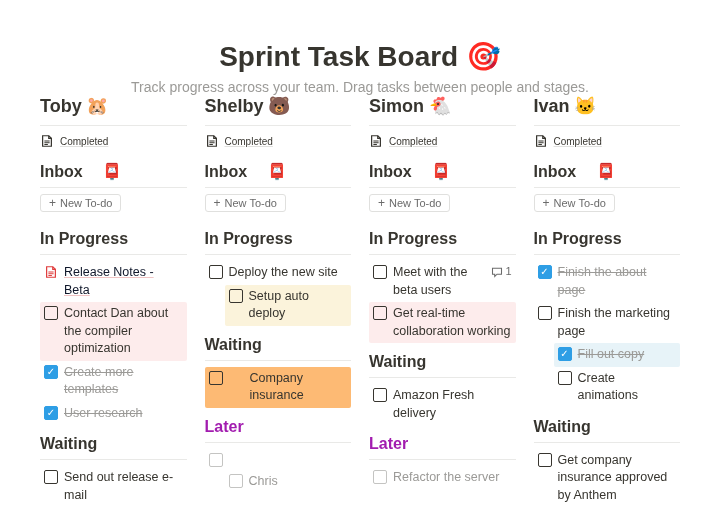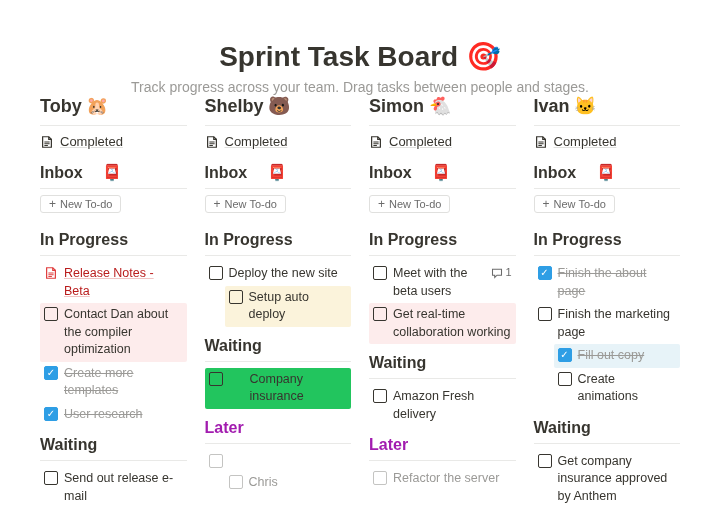--- a/index.html
+++ b/index.html
@@ -10,52 +10,52 @@
   padding: 40px 40px 20px;
   font-size: 13px;
 }
 .header { text-align: center; }
 .title { font-size: 28px; font-weight: 700; margin-bottom: 6px; }
 .subtitle { font-size: 14px; color: #9b9a97; }
 .board { display: flex; gap: 18px; }
 .col { flex: 1; min-width: 0; }
 .person-name { font-size: 18px; font-weight: 700; margin-bottom: 8px; }
 .hr { border: none; border-top: 1px solid #e9e9e7; margin-bottom: 6px; }
-.page-link { display: flex; align-items: center; gap: 6px; font-size: 13px; padding: 2px 0; margin-bottom: 12px; color: #37352f; text-decoration: underline; text-decoration-color: #e0e0de; }
+.page-link { display: flex; align-items: center; gap: 6px; font-size: 10px; padding: 2px 0; margin-bottom: 12px; color: #37352f; text-decoration: underline; text-decoration-color: #e0e0de; }
 .page-icon { width: 14px; height: 14px; stroke: #37352f; fill: none; stroke-width: 1.4; flex-shrink: 0; }
 .section-title { font-size: 16px; font-weight: 700; margin: 10px 0 6px; }
 .inbox-title { display: flex; align-items: center; gap: 20px; }
 .new-btn {
   display: inline-flex; align-items: center; gap: 4px;
   border: 1px solid #e0e0de; border-radius: 3px;
   padding: 2px 8px; font-size: 11px; color: #6b6b6b;
   background: #fff; cursor: pointer; margin-bottom: 8px;
 }
 .plus { font-size: 12px; line-height: 1; }
 .task {
   display: flex; align-items: flex-start; gap: 6px;
   padding: 3px 4px; font-size: 12.5px; line-height: 1.4;
   border-radius: 2px;
 }
 .task.indent-1 { margin-left: 20px; }
 .task.hl-pink { background: #fdecec; }
 .task.hl-yellow { background: #fbf3db; }
 .task.hl-blue { background: #e7f3f8; }
-.task.hl-orange { background: #22c55e; gap: 27px; }
+.task.hl-orange { background: #fdba74; gap: 27px; }
 .checkbox {
   width: 14px; height: 14px; border: 1.5px solid #37352f;
   border-radius: 2px; flex-shrink: 0; margin-top: 1px;
   display: inline-flex; align-items: center; justify-content: center;
 }
 .checkbox.checked { background: #2e9ee5; border-color: #2e9ee5; }
 .checkbox.checked::after { content: "✓"; color: #fff; font-size: 10px; line-height: 1; }
 .checkbox.faded { border-color: #c4c4c2; }
 .task-text { flex: 1; }
 .task-text.strike { text-decoration: line-through; color: #9b9a97; }
-.task-text.red { color: #b91c1c; text-decoration: underline; text-decoration-color: #f0c4c4; }
+.task-text.red { color: #0f172a; text-decoration: underline; text-decoration-color: #f0c4c4; }
 .task-text.faded { color: #9b9a97; }
 .doc-icon { width: 14px; height: 14px; stroke: #e03e3e; fill: none; stroke-width: 1.4; flex-shrink: 0; margin-top: 1px; }
 .comment-badge { display: inline-flex; align-items: center; gap: 2px; font-size: 11px; color: #6b6b6b; margin-left: 4px; }
 .comment-icon { width: 12px; height: 12px; stroke: #6b6b6b; fill: none; stroke-width: 1.4; }
 .section-title.faded { color: #a21caf; }
 </style>
 </head>
 <body>
 
 <div class="header">

